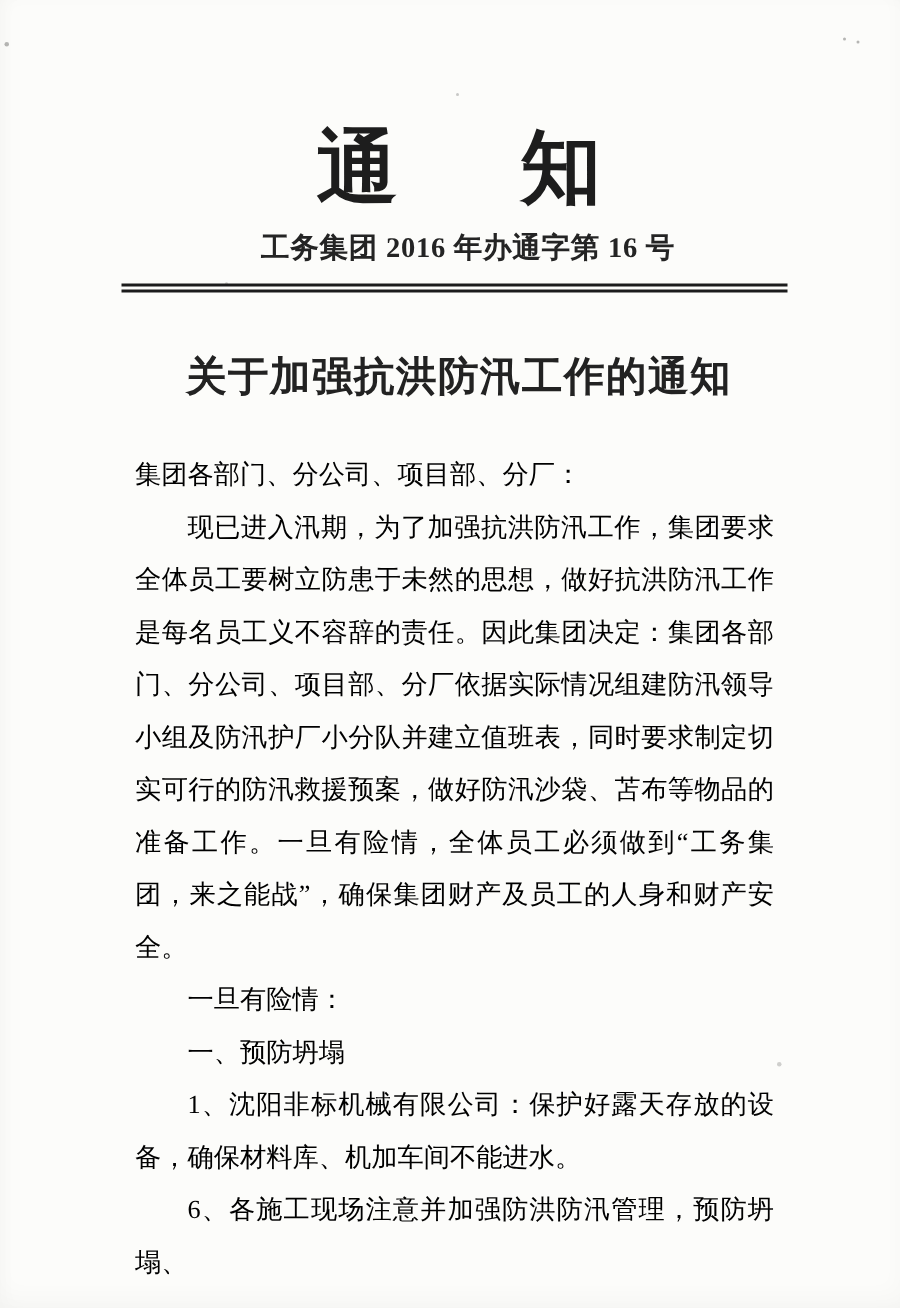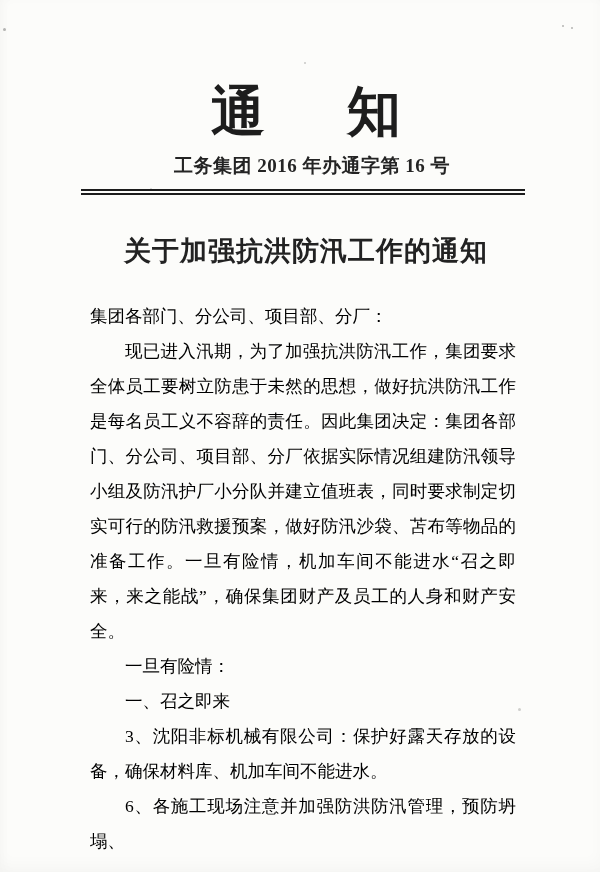--- a/index.html
+++ b/index.html
@@ -113,20 +113,20 @@
   </h1>
 
   <div class="doc-number">工务集团 2016 年办通字第 16 号</div>
 
   <div class="rule"></div>
 
   <h2 class="doc-title">关于加强抗洪防汛工作的通知</h2>
 
   <div class="body-text">
     <p class="salutation">集团各部门、分公司、项目部、分厂：</p>
-    <p>现已进入汛期，为了加强抗洪防汛工作，集团要求全体员工要树立防患于未然的思想，做好抗洪防汛工作是每名员工义不容辞的责任。因此集团决定：集团各部门、分公司、项目部、分厂依据实际情况组建防汛领导小组及防汛护厂小分队并建立值班表，同时要求制定切实可行的防汛救援预案，做好防汛沙袋、苫布等物品的准备工作。一旦有险情，机加车间不能进水“召之即来，来之能战”，确保集团财产及员工的人身和财产安全。</p>
+    <p>现已进入汛期，为了加强抗洪防汛工作，集团要求全体员工要树立防患于未然的思想，做好抗洪防汛工作是每名员工义不容辞的责任。因此集团决定：集团各部门、分公司、项目部、分厂依据实际情况组建防汛领导小组及防汛护厂小分队并建立值班表，同时要求制定切实可行的防汛救援预案，做好防汛沙袋、苫布等物品的准备工作。一旦有险情，全体员工必须做到“工务集团，来之能战”，确保集团财产及员工的人身和财产安全。</p>
     <p>一旦有险情：</p>
-    <p>一、召之即来</p>
-    <p>3、沈阳非标机械有限公司：保护好露天存放的设备，确保材料库、机加车间不能进水。</p>
+    <p>一、预防坍塌</p>
+    <p>1、沈阳非标机械有限公司：保护好露天存放的设备，确保材料库、机加车间不能进水。</p>
     <p>6、各施工现场注意并加强防洪防汛管理，预防坍塌、</p>
   </div>
 
 </div>
 
 </body></html>

